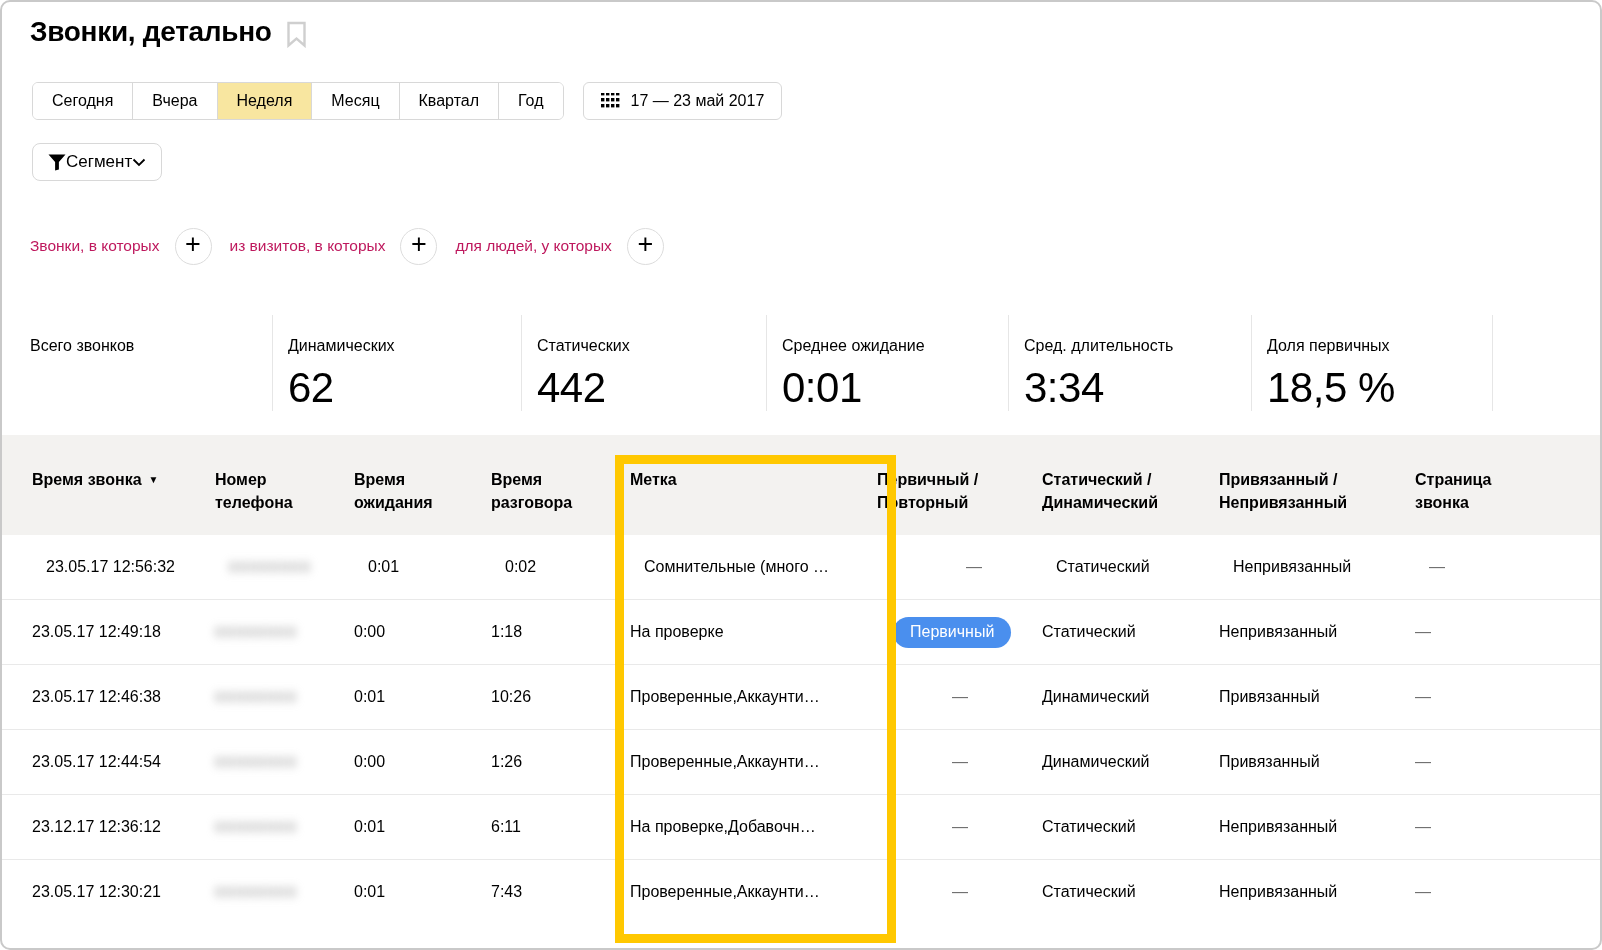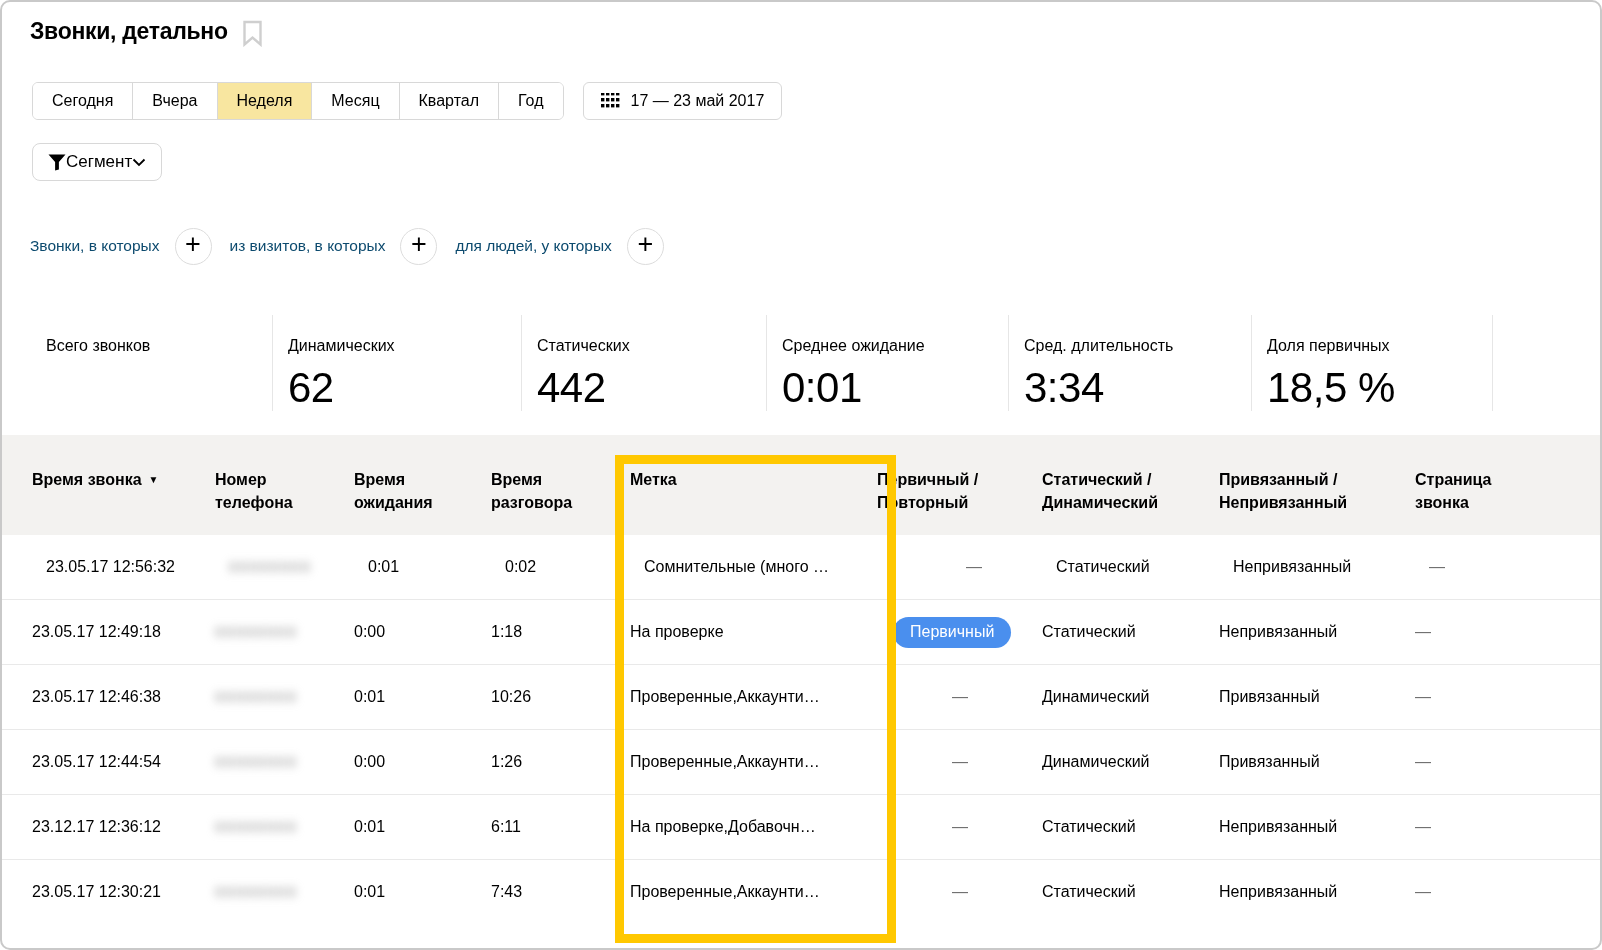--- a/index.html
+++ b/index.html
@@ -2,48 +2,48 @@
 <html style="--highlight-yellow: #ffc800; --badge-blue: #4a8fee; --tab-selected-bg: #f8e6a0;"><head>
 <meta charset="utf-8">
 <style>
   html,body{margin:0;padding:0;background:#fff;}
   body{font-family:"Liberation Sans","DejaVu Sans",sans-serif;color:#000;}
   .page{position:relative;width:1602px;height:950px;box-sizing:border-box;
         border:2px solid #c9c9c9;border-radius:10px;background:#fff;overflow:hidden;}
 
   
   .title-row{position:absolute;left:28px;top:14px;display:flex;align-items:center;}
-  .title-row h1{margin:0;font-size:23px;font-weight:bold;letter-spacing:-0.3px;}
+  .title-row h1{margin:0;font-size:28px;font-weight:bold;letter-spacing:-0.3px;}
   .bookmark{margin-left:14px;margin-top:4px;}
 
   
   .controls-row{position:absolute;left:30px;top:80px;display:flex;align-items:stretch;height:38px;}
   .tabs{display:flex;border:1px solid #d8d8d8;border-radius:6px;overflow:hidden;background:#fff;}
   .tab{display:flex;align-items:center;padding:0 19px;font-size:16px;cursor:pointer;
        border-right:1px solid #d8d8d8;background:#fff;white-space:nowrap;}
   .tab:last-child{border-right:none;}
   .tab.selected{background:var(--tab-selected-bg,#f8e6a0);}
   .date-btn{margin-left:19px;display:flex;align-items:center;gap:11px;padding:0 17px;
             border:1px solid #d8d8d8;border-radius:6px;background:#fff;font-size:16px;white-space:nowrap;}
 
   
   .segment-btn{position:absolute;left:30px;top:141px;height:38px;display:flex;align-items:center;
                padding:0 15px;border:1px solid #d8d8d8;border-radius:8px;background:#fff;font-size:17px;}
 
   
   .filter-row{position:absolute;left:28px;top:225px;height:38px;display:flex;align-items:center;}
-  .filter-label{color:#0c4a6e;font-size:15.5px;white-space:nowrap;}
+  .filter-label{color:#be185d;font-size:15.5px;white-space:nowrap;}
   .plus-btn{width:37px;height:37px;border-radius:50%;border:1px solid #dcdcdc;background:#fff;
             margin:0 18px 0 15px;display:flex;align-items:center;justify-content:center;
             font-size:27px;font-weight:400;line-height:1;color:#000;padding:0 0 3px 0;box-sizing:border-box;}
 
   
   .metrics{position:absolute;left:0;top:308px;right:0;height:100px;display:flex;}
   .metric{box-sizing:border-box;padding:22px 0 0 15px;border-left:1px solid #e6e6e6;height:96px;margin-top:5px;}
-  .metric:first-child{border-left:none;padding-left:44px;}
+  .metric:first-child{border-left:none;padding-left:28px;}
   .metric .m-label{font-size:16px;}
   .metric .m-value{font-size:42px;margin-top:9px;letter-spacing:-0.5px;}
   .m-w0{width:270px}.m-w1{width:249px}.m-w2{width:245px}.m-w3{width:242px}.m-w4{width:243px}.m-w5{width:241px}
   .metric.m-end{flex:1;}
 
   
   .table{position:absolute;left:0;top:433px;right:0;}
   .trow{display:grid;grid-template-columns:183px 139px 137px 139px 247px 165px 177px 196px 1fr;
         padding-left:30px;align-items:center;}
   .thead{height:100px;background:#f3f2f0;align-items:start;}

